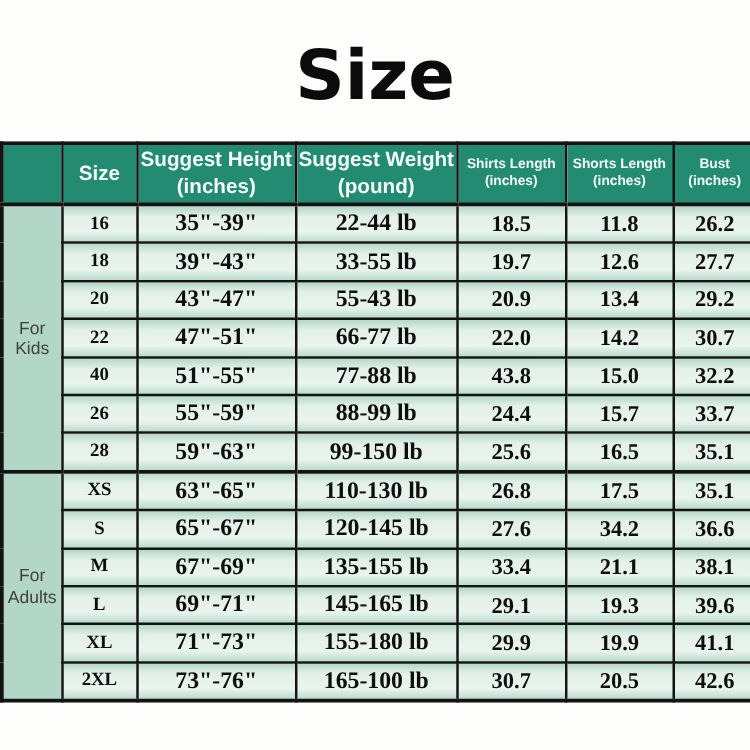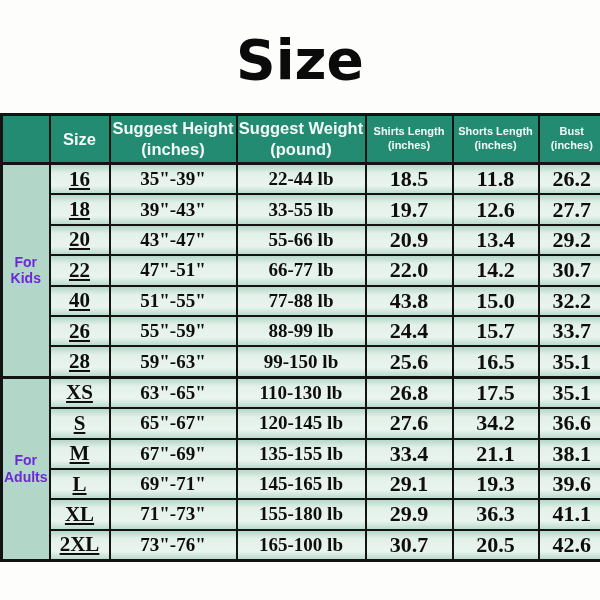--- a/index.html
+++ b/index.html
@@ -46,30 +46,30 @@
   }
   .hdr-large{font-size:16.5px;}
   .hdr-small{font-size:11px;text-align:center;}
   tbody td{height:28.4px;}
   .cell{
     font-family:"Liberation Serif",serif;
     font-weight:bold;
     color:#0e0e0e;
     background:linear-gradient(180deg,#b5d7c9 0%,#e3f1e9 28%,#e9f4ee 72%,#bbdbce 100%);
   }
-  .col-size{font-size:21px;text-decoration:underline;}
+  .col-size{font-size:15px;}
   .col-height,.col-weight{font-size:19px;}
-  .col-shirts,.col-shorts,.col-bust{font-size:22px;}
+  .col-shirts,.col-shorts,.col-bust{font-size:18px;}
   td.group{
     background:var(--group-bg,#b2d6c7);
     font-family:"Liberation Sans",sans-serif;
-    font-weight:bold;
+    font-weight:normal;
     font-size:14px;
     line-height:1.2;
-    color:#6d28d9;
+    color:#404040;
     margin-left:32px;
   }
   tr.sec-start td{border-top:3px solid #131313;}
 </style>
 </head>
 <body style="background: rgb(253, 253, 252);">
 
 <div class="title">Size</div>
 
 <div class="table-wrap">
@@ -128,21 +128,21 @@
           <td class="cell col-size">18</td>
           <td class="cell col-height">39"-43"</td>
           <td class="cell col-weight">33-55 lb</td>
           <td class="cell col-shirts">19.7</td>
           <td class="cell col-shorts">12.6</td>
           <td class="cell col-bust">27.7</td>
         </tr>
         <tr>
           <td class="cell col-size">20</td>
           <td class="cell col-height">43"-47"</td>
-          <td class="cell col-weight">55-66 lb</td>
+          <td class="cell col-weight">55-43 lb</td>
           <td class="cell col-shirts">20.9</td>
           <td class="cell col-shorts">13.4</td>
           <td class="cell col-bust">29.2</td>
         </tr>
         <tr>
           <td class="cell col-size">22</td>
           <td class="cell col-height">47"-51"</td>
           <td class="cell col-weight">66-77 lb</td>
           <td class="cell col-shirts">22.0</td>
           <td class="cell col-shorts">14.2</td>
@@ -206,21 +206,21 @@
           <td class="cell col-weight">145-165 lb</td>
           <td class="cell col-shirts">29.1</td>
           <td class="cell col-shorts">19.3</td>
           <td class="cell col-bust">39.6</td>
         </tr>
         <tr>
           <td class="cell col-size">XL</td>
           <td class="cell col-height">71"-73"</td>
           <td class="cell col-weight">155-180 lb</td>
           <td class="cell col-shirts">29.9</td>
-          <td class="cell col-shorts">36.3</td>
+          <td class="cell col-shorts">19.9</td>
           <td class="cell col-bust">41.1</td>
         </tr>
         <tr>
           <td class="cell col-size">2XL</td>
           <td class="cell col-height">73"-76"</td>
           <td class="cell col-weight">165-100 lb</td>
           <td class="cell col-shirts">30.7</td>
           <td class="cell col-shorts">20.5</td>
           <td class="cell col-bust">42.6</td>
         </tr>

